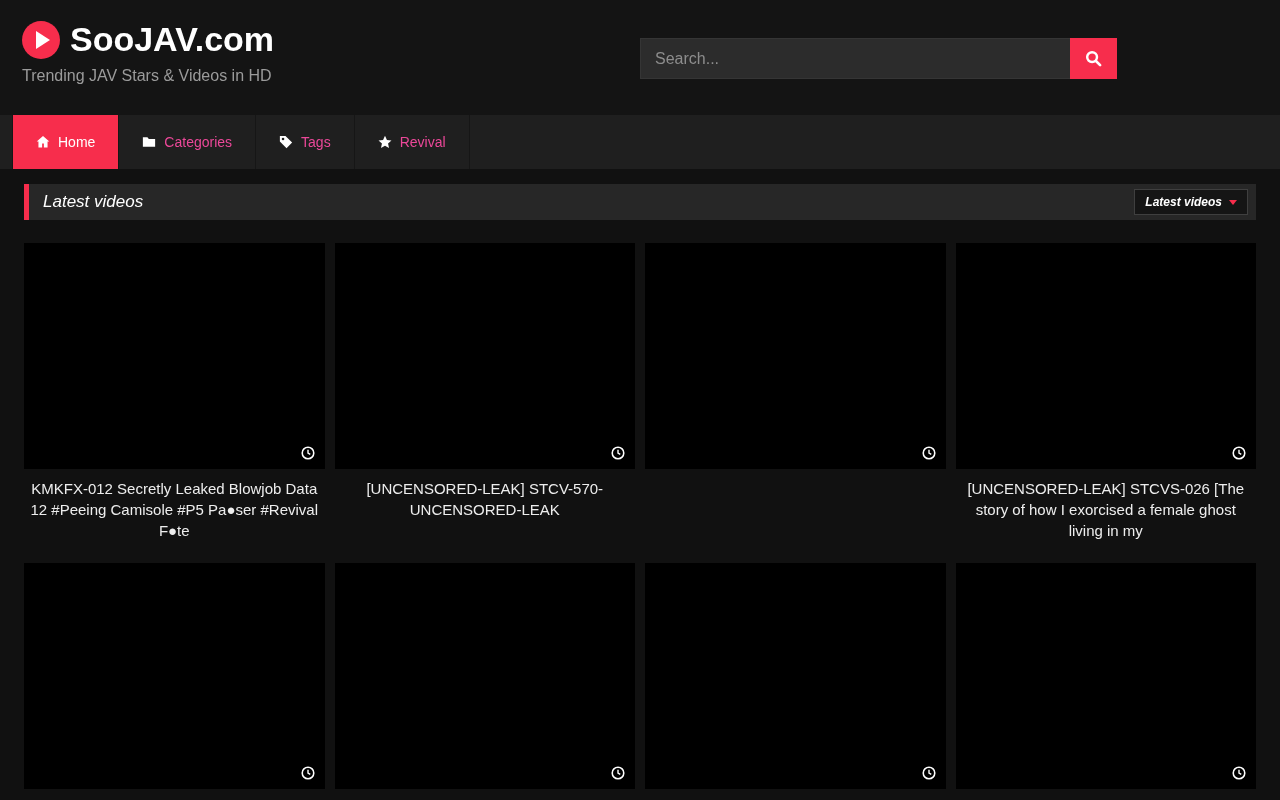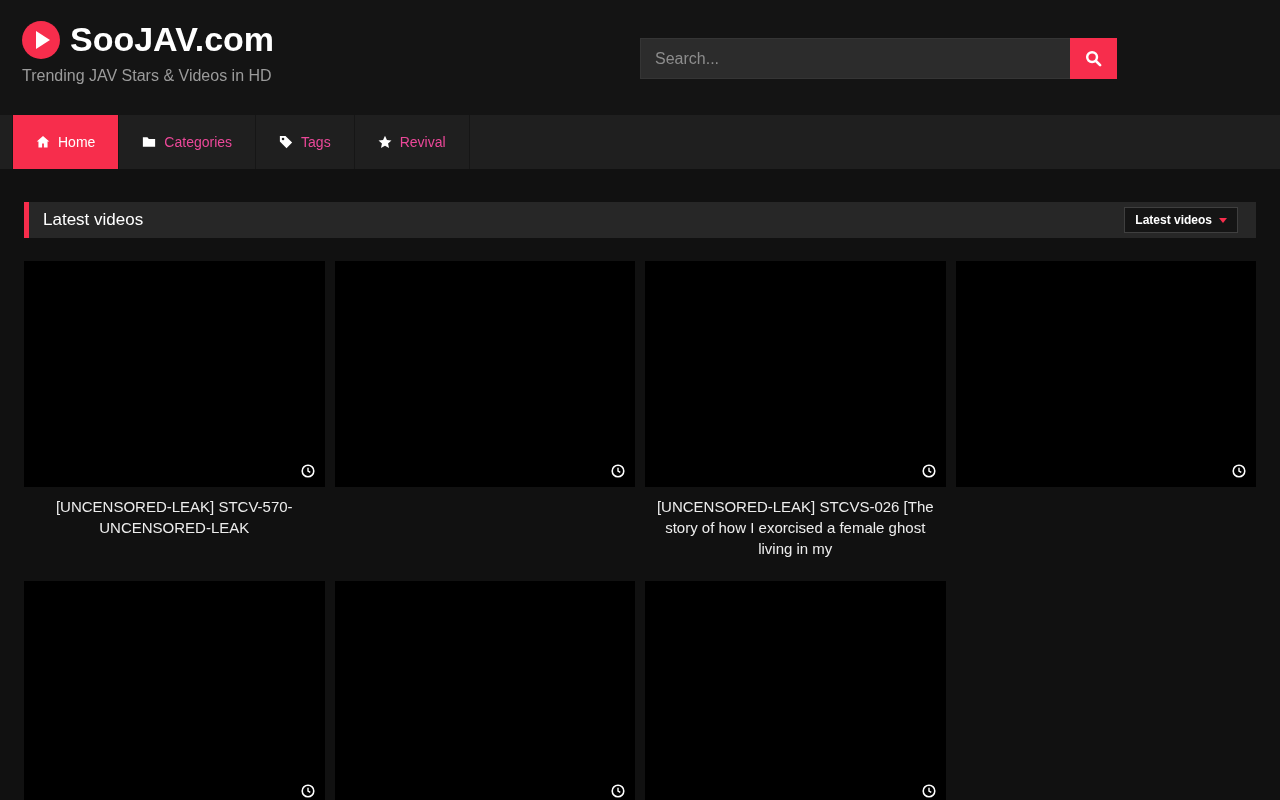--- a/index.html
+++ b/index.html
@@ -68,25 +68,26 @@
     padding:0 23px;
     color:#ec4899;font-size:14px;text-decoration:none;
     border-right:1px solid #161616;cursor:pointer;
   }
   .nav-item:first-child{border-left:1px solid #161616;}
   .nav-item.active{background:var(--accent);color:#fff;}
   .nav-ico{width:14px;height:14px;display:block;fill:#fff;}
 
   
   .section-bar{
-    margin:33px 24px 23px 24px;
+    margin:15px 24px 23px 24px;
     height:36px;background:var(--bar-bg);
     border-left:5px solid var(--accent);
     display:flex;align-items:center;
-    padding:0 18px 0 14px;
+    padding:0 8px 0 14px;
+    font-style:italic;
   }
   .section-title{font-size:17px;font-weight:normal;color:#fff;flex:1;}
   .sort-dropdown{
     height:26px;background:#151515;border:1px solid #3f3f3f;
     color:#fff;font-size:12px;font-weight:bold;
     display:flex;align-items:center;gap:7px;
     padding:0 10px;cursor:pointer;
   }
   .caret-down{
     width:0;height:0;
@@ -172,20 +173,29 @@
 <div class="section-bar">
   <h2 class="section-title">Latest videos</h2>
   <div class="sort-dropdown">
     <span>Latest videos</span>
     <span class="caret-down"></span>
   </div>
 </div>
 
 <div class="video-grid">
 
+  <div class="video-card">
+    <div class="thumb">
+      <svg class="clock" viewBox="0 0 16 16">
+        <circle cx="8" cy="8" r="6.6" fill="none" stroke="#fff" stroke-width="1.8"></circle>
+        <path d="M8 4.4V8l2.6 1.6" fill="none" stroke="#fff" stroke-width="1.6"></path>
+      </svg>
+    </div>
+    <p class="video-title">KMKFX-012 Secretly Leaked Blowjob Data 12 #Peeing Camisole #P5 Pa●ser #Revival F●te</p>
+  </div>
 
   <div class="video-card">
     <div class="thumb">
       <svg class="clock" viewBox="0 0 16 16">
         <circle cx="8" cy="8" r="6.6" fill="none" stroke="#fff" stroke-width="1.8"></circle>
         <path d="M8 4.4V8l2.6 1.6" fill="none" stroke="#fff" stroke-width="1.6"></path>
       </svg>
     </div>
     <p class="video-title">[UNCENSORED-LEAK] STCV-570-UNCENSORED-LEAK</p>
   </div>

